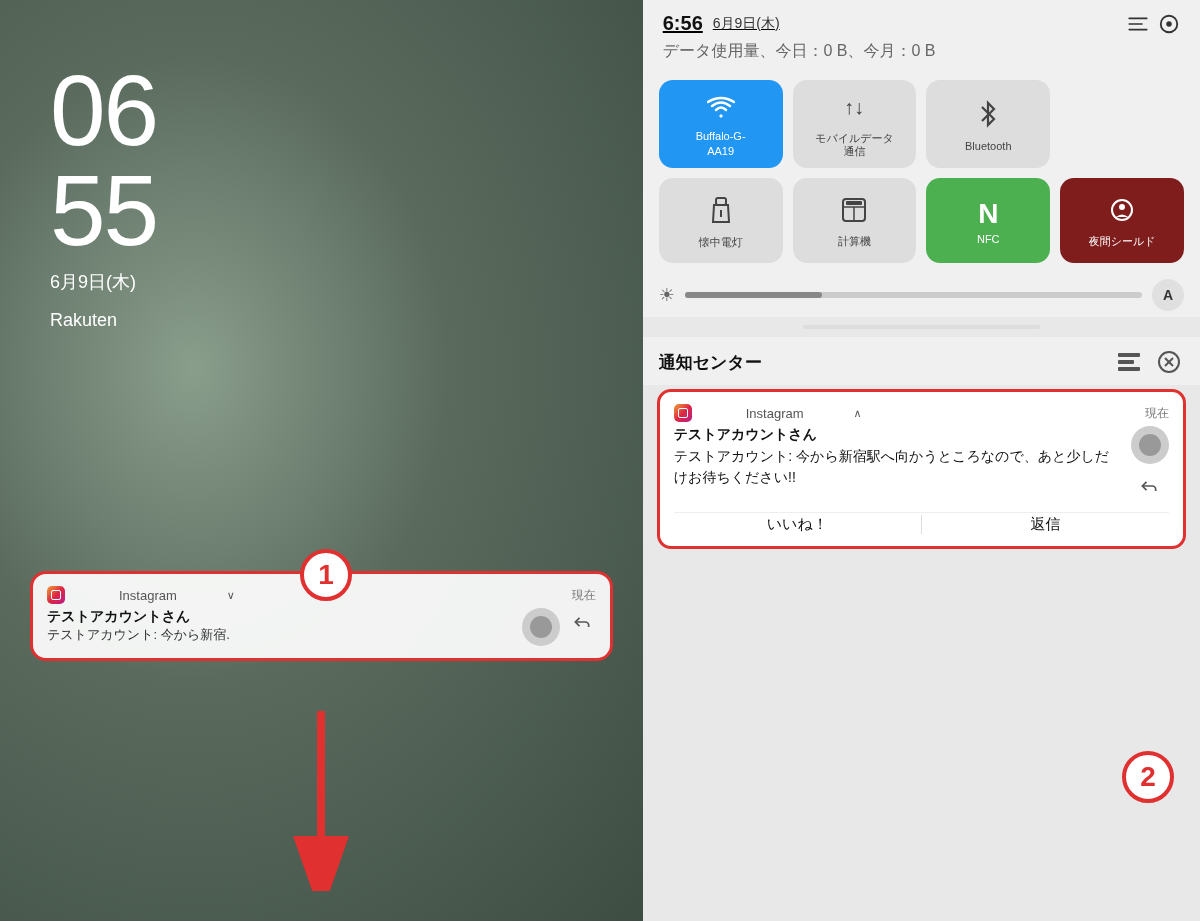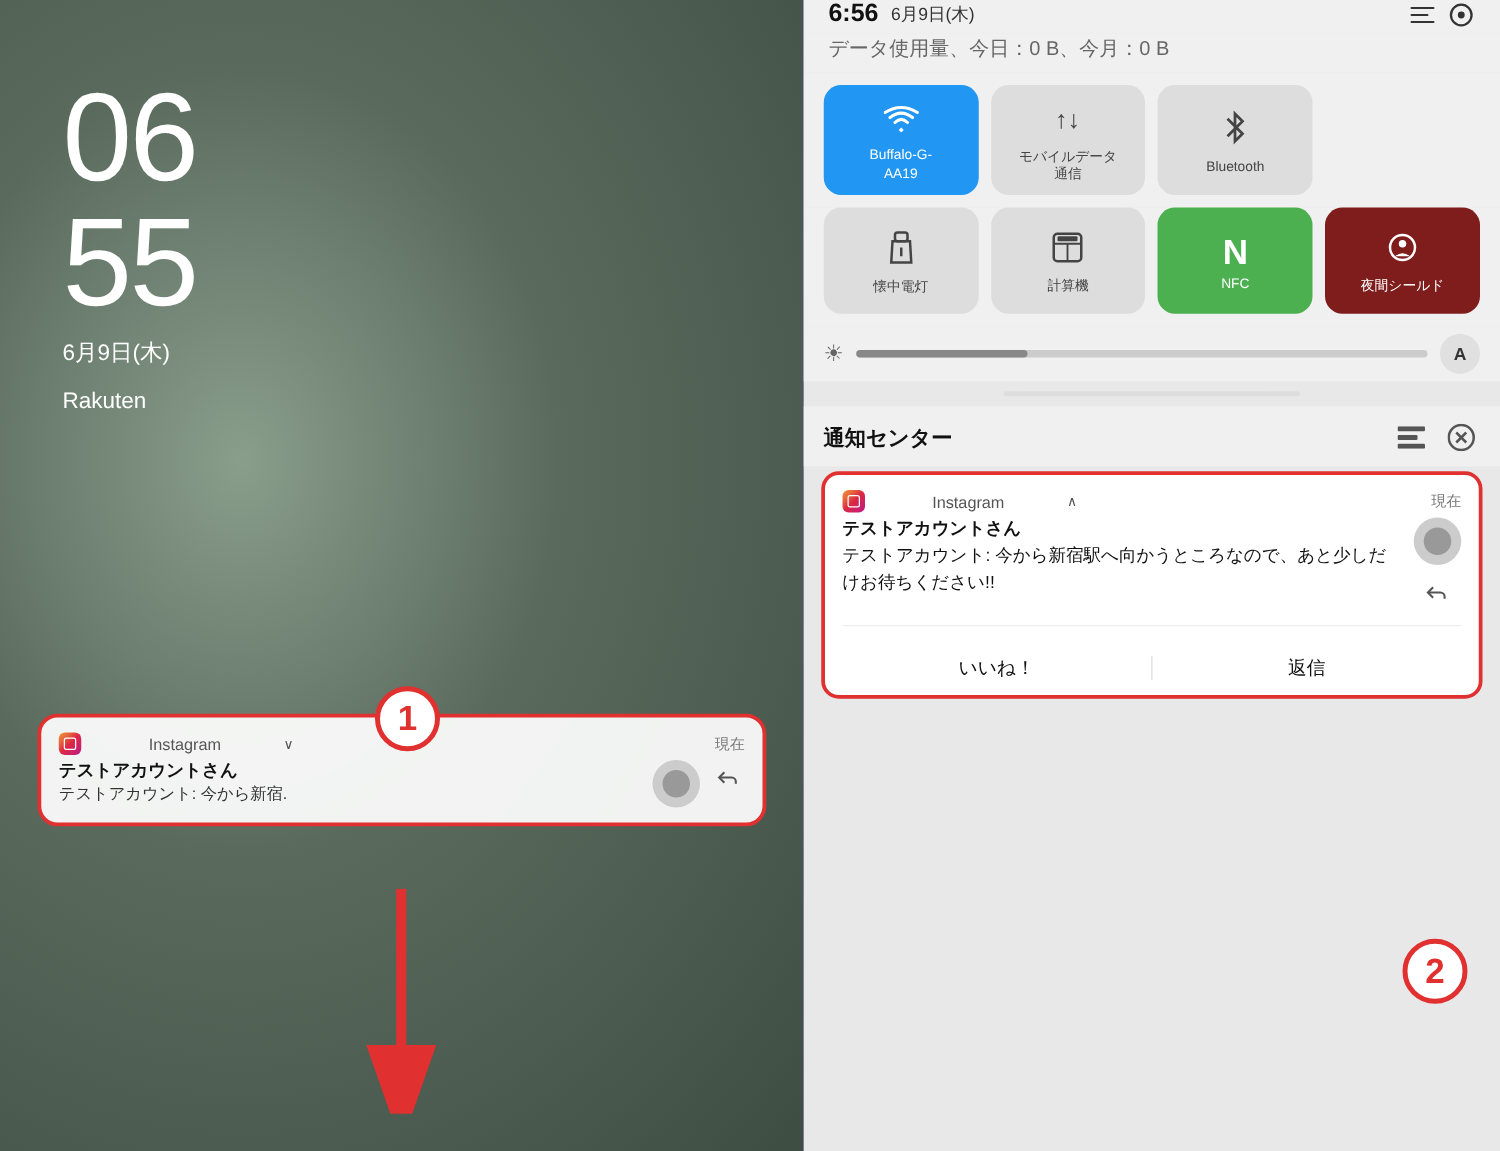--- a/index.html
+++ b/index.html
@@ -9,21 +9,21 @@
       display: flex;
       font-family: -apple-system, 'Helvetica Neue', sans-serif;
       overflow: hidden;
     }
 
     
     .left-panel {
       width: 692px;
       height: 921px;
       position: relative;
-      background: #6d28d9;
+      background: #0f172a;
       display: flex;
       flex-direction: column;
       align-items: flex-start;
       justify-content: flex-start;
       overflow: hidden;
     }
     .left-bg {
       position: absolute;
       inset: 0;
       background: radial-gradient(ellipse at 30% 40%, #8a9e8c 0%, #5a6b5e 40%, #3d4d42 100%);
@@ -195,22 +195,23 @@
       height: 921px;
       background: #e8e8e8;
       position: relative;
       display: flex;
       flex-direction: column;
     }
 
     .status-bar {
       display: flex;
       align-items: center;
-      padding: 0 20px 4px 20px;
+      padding: 12px 20px 4px 20px;
       background: #f0f0f0;
+      text-decoration: underline;
     }
     .status-time {
       font-size: 20px;
       font-weight: 600;
       color: #111;
       margin-right: 10px;
     }
     .status-date {
       font-size: 14px;
       color: #333;
@@ -371,21 +372,21 @@
       font-size: 14px;
       color: #111;
       line-height: 1.5;
       margin-top: 2px;
     }
     .notif2-actions {
       display: flex;
       justify-content: flex-end;
       margin-top: 12px;
       border-top: 1px solid #eee;
-      padding-top: 24px;
+      padding-top: 2px;
     }
     .notif2-action-btn {
       font-size: 15px;
       font-weight: 500;
       color: #111;
       background: none;
       border: none;
       cursor: pointer;
       flex: 1;
       text-align: center;

